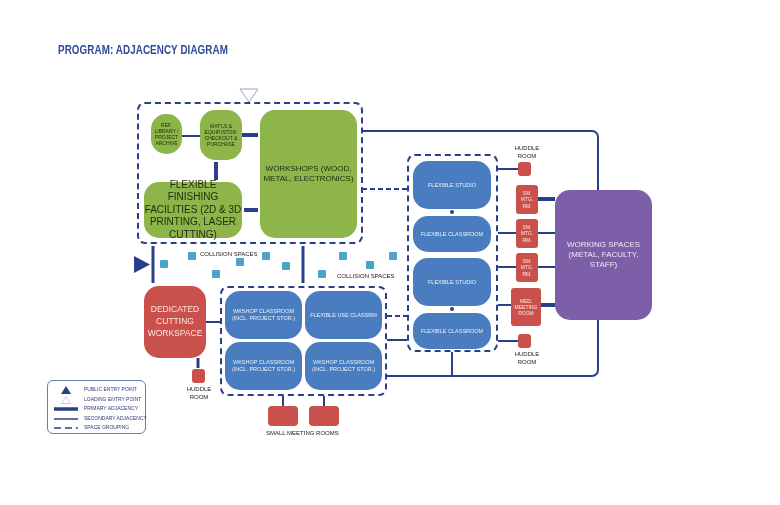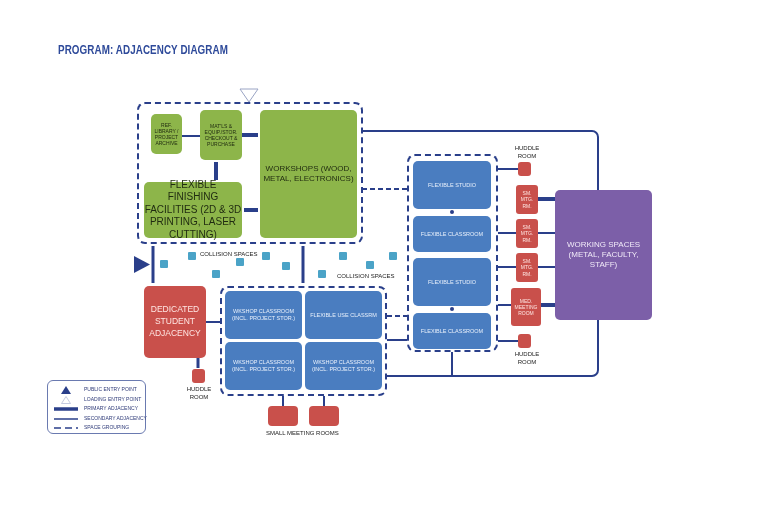--- a/index.html
+++ b/index.html
@@ -1,19 +1,19 @@
 <!DOCTYPE html>
 <html><head>
 <meta charset="utf-8">
 <style>
   html, body { margin:0; padding:0; background:#ffffff; }
   body { width:780px; height:505px; position:relative; overflow:hidden; font-family:"Liberation Sans", sans-serif; }
   .abs { position:absolute; }
   .title { left:58px; top:43px; font-family:"Liberation Sans", sans-serif; font-size:12px; font-weight:bold; color:#2e4a9a; letter-spacing:0.1px; transform:scaleX(0.82); transform-origin:left top; }
-  .box { position:absolute; border-radius:5px; display:flex; align-items:center; justify-content:center; text-align:center; color:#ffffff; box-sizing:border-box; line-height:1.25; }
+  .box { position:absolute; border-radius:15px; display:flex; align-items:center; justify-content:center; text-align:center; color:#ffffff; box-sizing:border-box; line-height:1.25; }
   .green { background:#8db54a; color:#1f2a10; }
   .blue { background:#4a7dc0; color:#e8f0fb; }
   .red { background:#c9504b; color:#ffe6e3; }
   .purple { background:#7c5fa8; color:#f1eaf8; }
   .lbl { position:absolute; font-size:6px; color:#222; text-align:center; line-height:1.3; }
   .dash { position:absolute; border:2px dashed #2a3f8a; border-radius:8px; box-sizing:border-box; }
   .sq { position:absolute; width:8px; height:8px; background:#4ba3c7; border-radius:1px; }
   .legend { position:absolute; left:47px; top:380px; width:99px; height:54px; border:1px solid #6a7ab0; border-radius:6px; box-sizing:border-box; background:#fff; }
   .legend .row { position:absolute; left:0; width:100%; height:10px; font-size:5px; color:#2e3a78; }
   .legend .row .txt { position:absolute; left:36px; top:2px; white-space:nowrap; }
@@ -90,21 +90,21 @@
 <div class="sq" style="left:262px;top:252px;"></div>
 <div class="sq" style="left:282px;top:262px;"></div>
 <div class="sq" style="left:318px;top:270px;"></div>
 <div class="sq" style="left:339px;top:252px;"></div>
 <div class="sq" style="left:366px;top:261px;"></div>
 <div class="sq" style="left:389px;top:252px;"></div>
 <div class="lbl" style="left:200px;top:251px;white-space:nowrap;">COLLISION SPACES</div>
 <div class="lbl" style="left:337px;top:273px;white-space:nowrap;">COLLISION SPACES</div>
 
 <div class="box red" style="left:144px;top:286px;width:62px;height:72px;font-size:8.5px;line-height:1.4;">
-    <span>DEDICATED STUDENT ADJACENCY</span>
+    <span>DEDICATED CUTTING WORKSPACE</span>
   </div>
 <div class="box red" style="left:192px;top:369px;width:13px;height:14px;border-radius:3px;"></div>
 <div class="lbl" style="left:184px;top:386px;width:30px;">HUDDLE ROOM</div>
 
 <div class="dash" style="left:220px;top:286px;width:167px;height:110px;"></div>
 <div class="box blue" style="left:225px;top:291px;width:77px;height:48px;font-size:5.5px;">
     <span>WKSHOP CLASSROOM (INCL. PROJECT STOR.)</span>
   </div>
 <div class="box blue" style="left:305px;top:291px;width:77px;height:48px;font-size:5.5px;">
     <span>FLEXIBLE USE CLASSRM</span>

